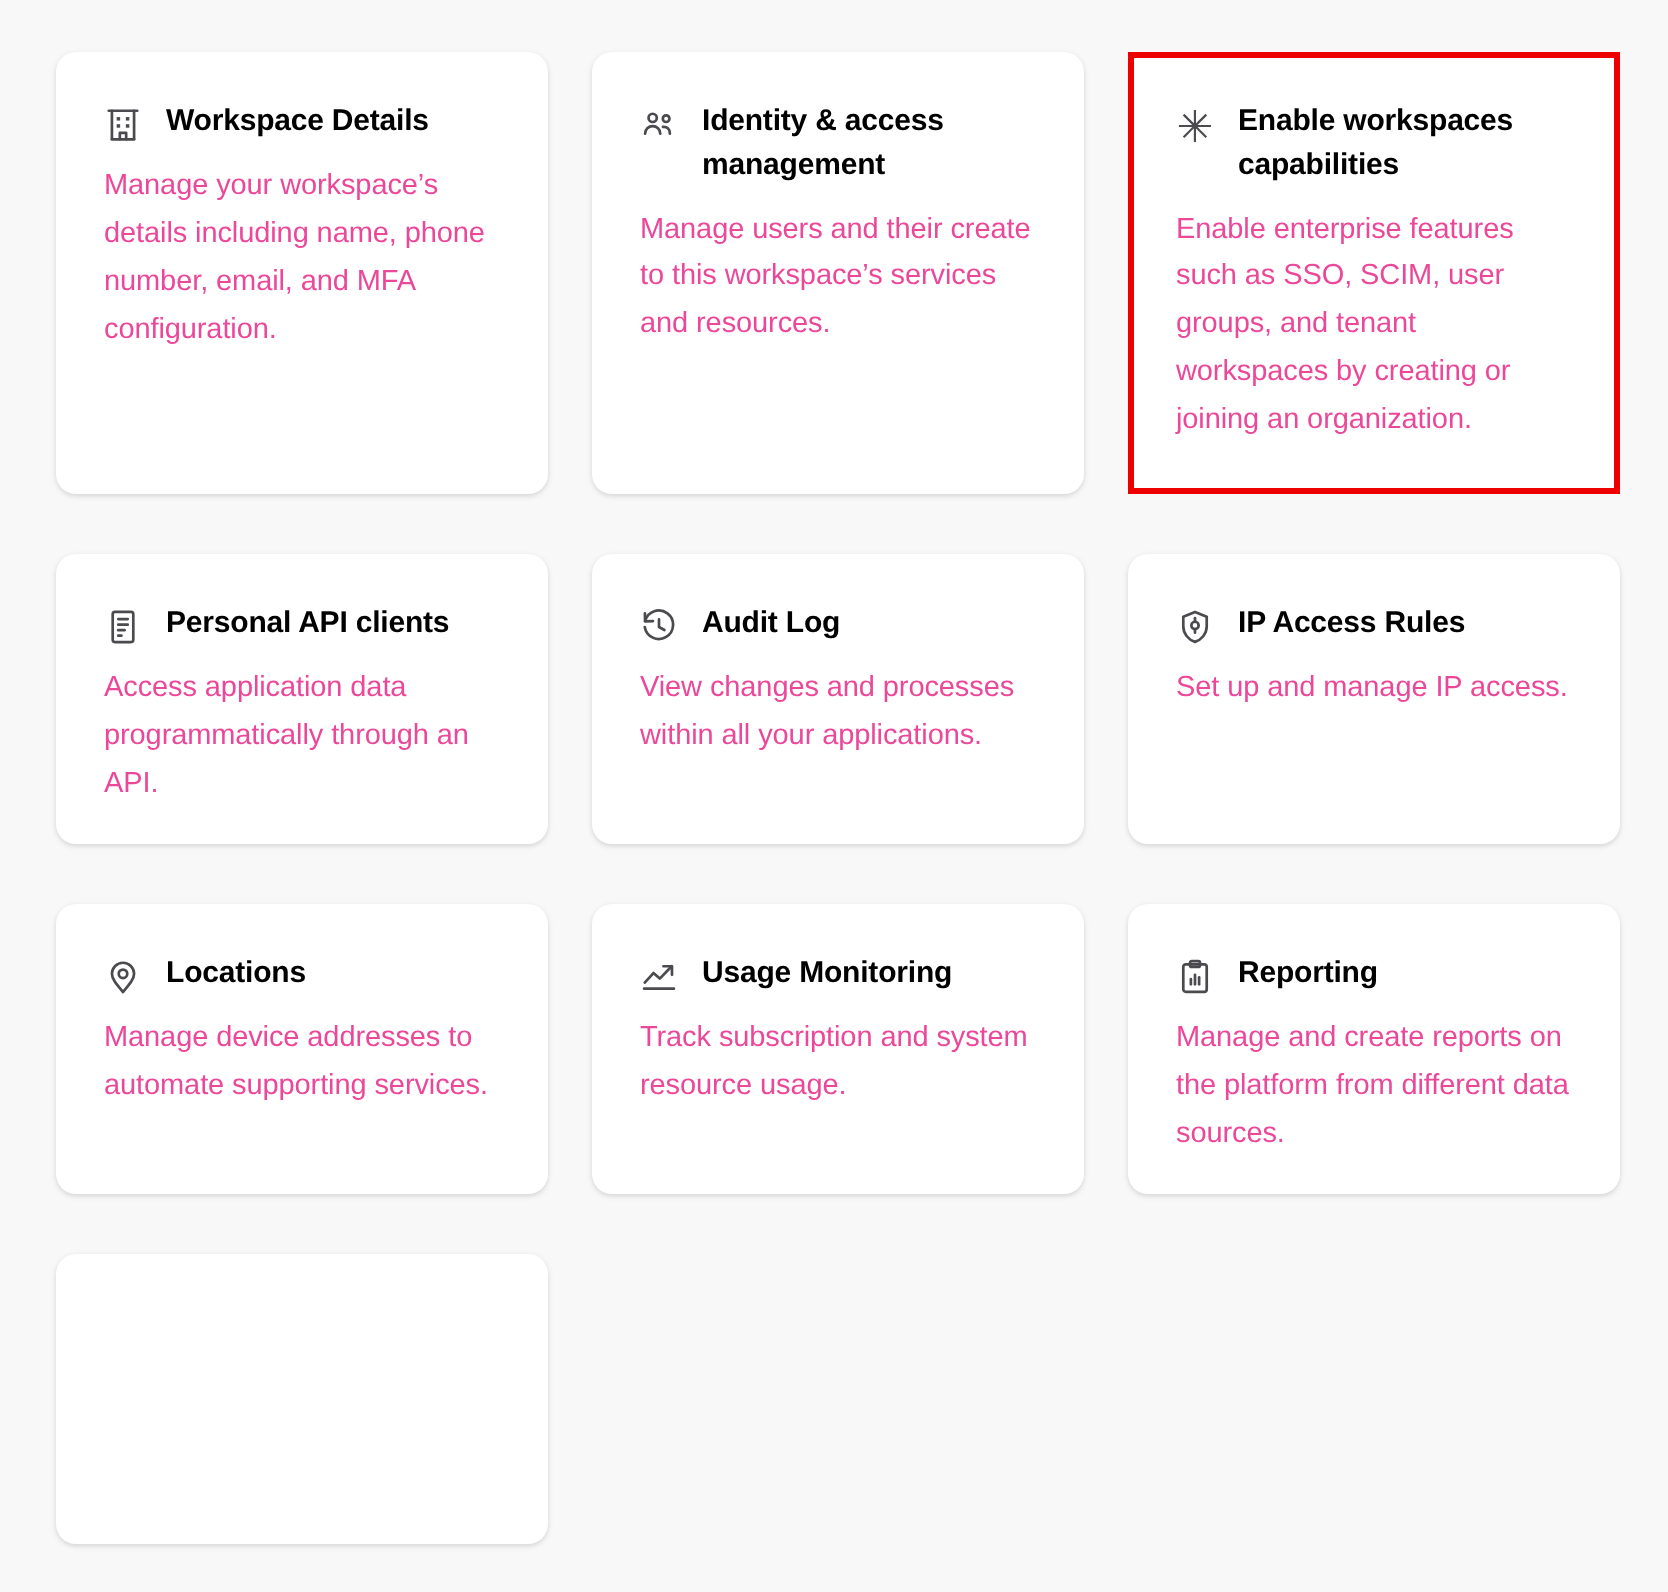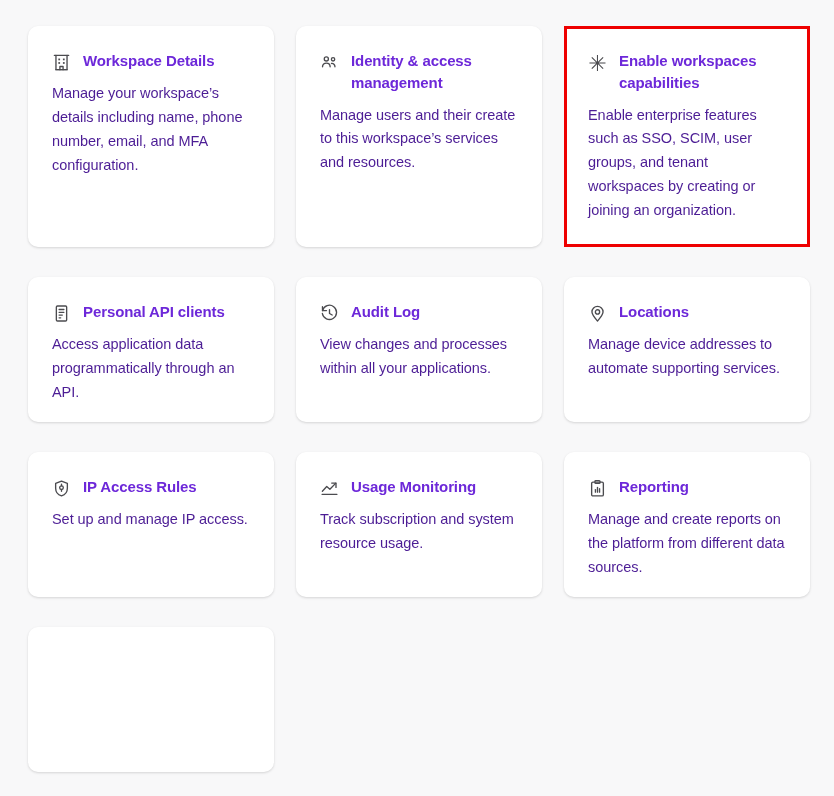--- a/index.html
+++ b/index.html
@@ -47,28 +47,28 @@
     color: #4b4b4f;
     margin-top: 3px;
     display: flex;
     align-items: center;
     justify-content: center;
   }
   .card-icon svg { display: block; }
   .card-title {
     font-size: 15px;
     font-weight: bold;
-    color: #6d28d9;
+    color: #000000;
     line-height: 1.45;
     letter-spacing: -0.1px;
     padding-top: 0px;
   }
   .card-desc {
     font-size: 14.5px;
-    color: #4c1d95;
+    color: #ec4899;
     line-height: 1.65;
     letter-spacing: -0.05px;
   }
   .asterisk-glyph {
     font-size: 22px;
     line-height: 1;
     color: #4b4b4f;
     margin-top: 2px;
   }
 </style>
@@ -142,41 +142,41 @@
           </svg>
         </span>
         <div class="card-title">Audit Log</div>
       </div>
       <div class="card-desc">View changes and processes within all your applications.</div>
     </div>
     <div class="card mid">
       <div class="card-head">
         <span class="card-icon">
           <svg width="19" height="19" viewBox="0 0 24 24" fill="none" stroke="currentColor" stroke-width="1.7" stroke-linecap="round" stroke-linejoin="round">
-            <path d="M12 21.5c4.2-5 7-8.2 7-11.5a7 7 0 1 0-14 0c0 3.3 2.8 6.5 7 11.5Z"></path>
-            <circle cx="12" cy="10" r="2.7"></circle>
-          </svg>
-        </span>
-        <div class="card-title">Locations</div>
-      </div>
-      <div class="card-desc">Manage device addresses to automate supporting services.</div>
-    </div>
-    <div class="card mid">
-      <div class="card-head">
-        <span class="card-icon">
-          <svg width="19" height="19" viewBox="0 0 24 24" fill="none" stroke="currentColor" stroke-width="1.7" stroke-linecap="round" stroke-linejoin="round">
             <path d="M12 2.6 4.6 5.6v6c0 4.6 3.1 8.3 7.4 9.8 4.3-1.5 7.4-5.2 7.4-9.8v-6Z"></path>
             <circle cx="12" cy="11" r="2.3"></circle>
             <line x1="12" y1="6.4" x2="12" y2="8.6"></line>
             <line x1="12" y1="13.4" x2="12" y2="15.6"></line>
           </svg>
         </span>
         <div class="card-title">IP Access Rules</div>
       </div>
       <div class="card-desc">Set up and manage IP access.</div>
+    </div>
+    <div class="card mid">
+      <div class="card-head">
+        <span class="card-icon">
+          <svg width="19" height="19" viewBox="0 0 24 24" fill="none" stroke="currentColor" stroke-width="1.7" stroke-linecap="round" stroke-linejoin="round">
+            <path d="M12 21.5c4.2-5 7-8.2 7-11.5a7 7 0 1 0-14 0c0 3.3 2.8 6.5 7 11.5Z"></path>
+            <circle cx="12" cy="10" r="2.7"></circle>
+          </svg>
+        </span>
+        <div class="card-title">Locations</div>
+      </div>
+      <div class="card-desc">Manage device addresses to automate supporting services.</div>
     </div>
     <div class="card mid">
       <div class="card-head">
         <span class="card-icon">
           <svg width="19" height="19" viewBox="0 0 24 24" fill="none" stroke="currentColor" stroke-width="1.7" stroke-linecap="round" stroke-linejoin="round">
             <polyline points="3,15.5 8.5,9.5 12.5,13 20,5.2"></polyline>
             <polyline points="14.8,5.2 20.2,5.2 20.2,10.6"></polyline>
             <line x1="2.6" y1="19.4" x2="21.4" y2="19.4"></line>
           </svg>
         </span>

